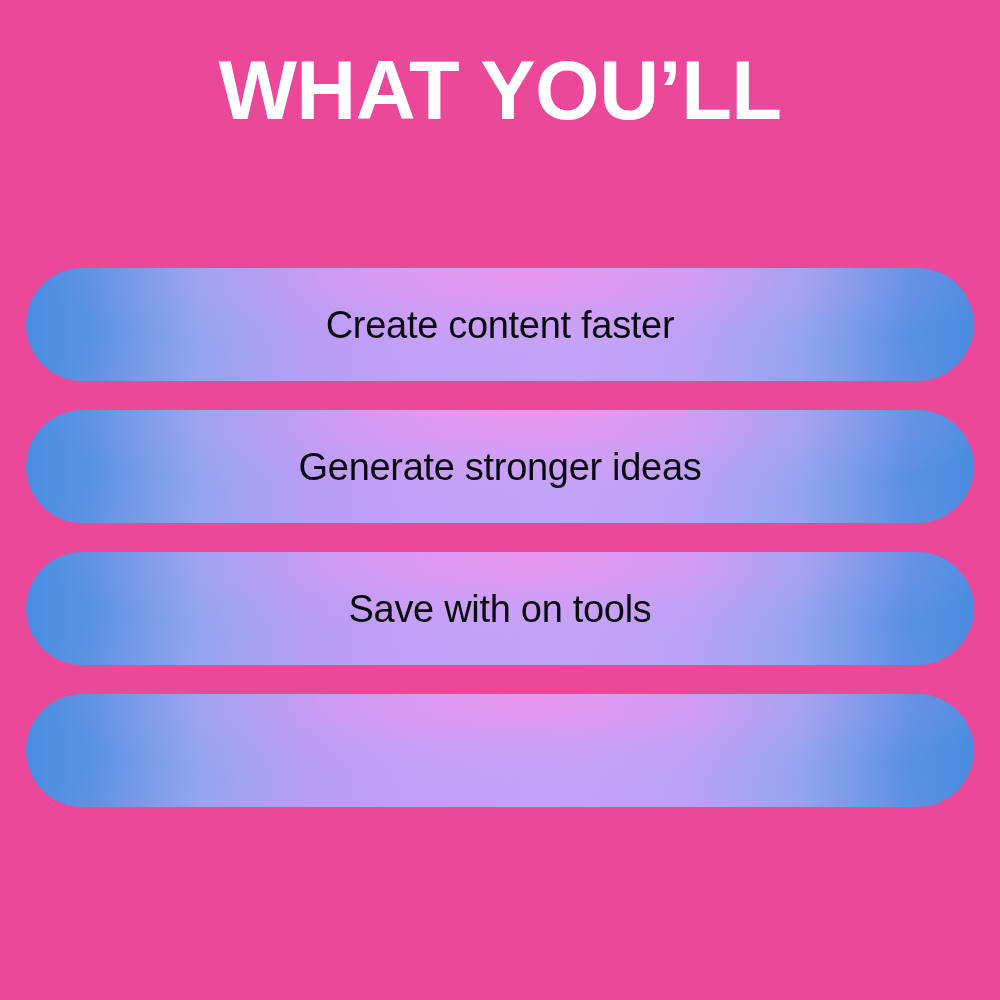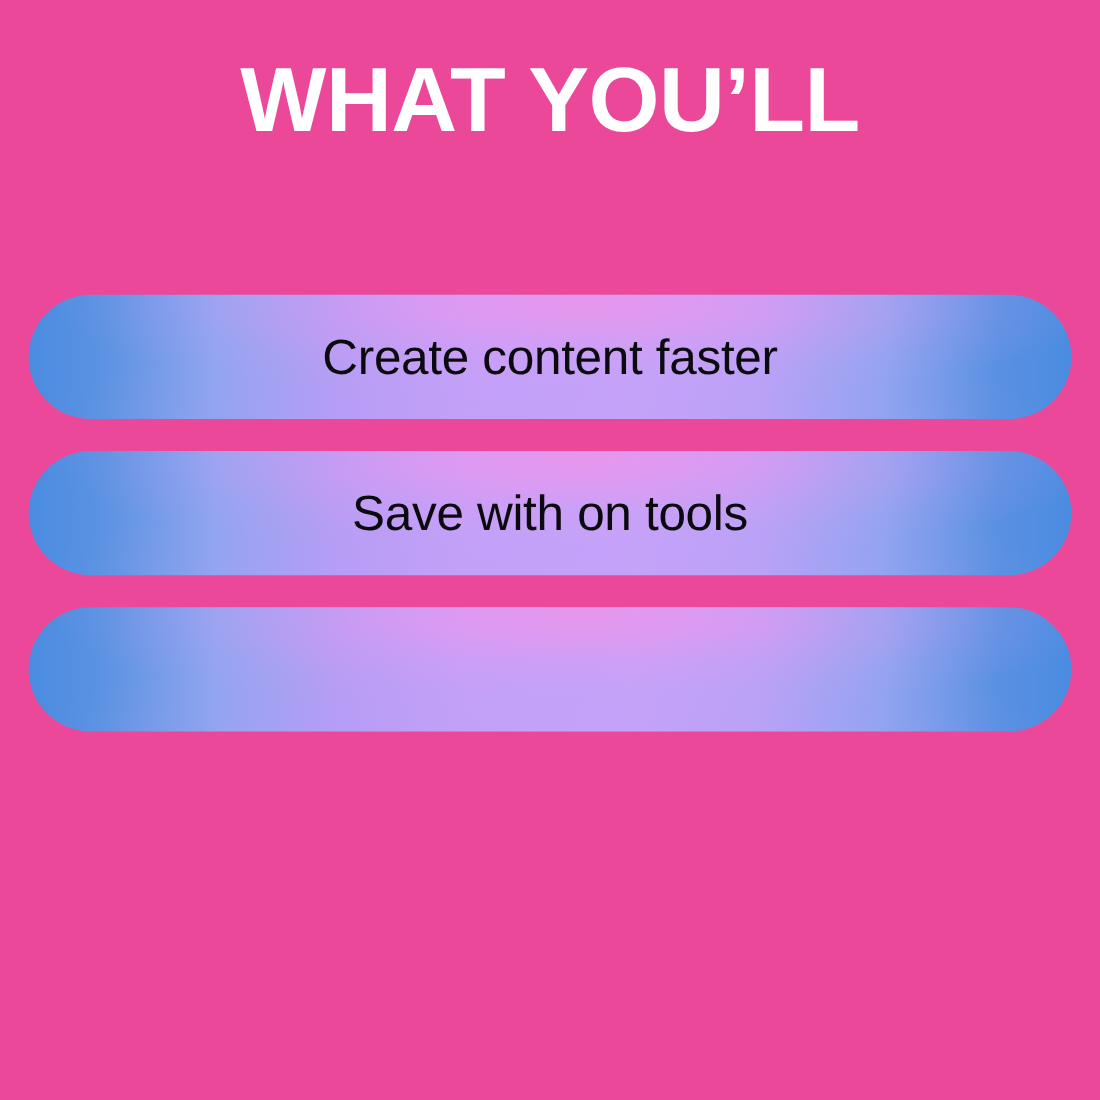--- a/index.html
+++ b/index.html
@@ -103,21 +103,21 @@
         rgba(186,160,250,0.0) 70%);
     pointer-events:none;
   }
 
   .pill-label {
     position:relative;
     z-index:3;
     color:#0a0a0f;
     font-family:"Liberation Sans", sans-serif;
     font-weight:normal;
-    font-size:45px;
+    font-size:38px;
     line-height:1;
     letter-spacing:-0.3px;
     white-space:nowrap;
   }
 </style>
 </head>
 <body>
 
 <div class="poster">
 
@@ -126,20 +126,25 @@
   </div>
 
   <div class="pill-stack">
 
     <div class="pill">
       <span class="pill-glow"></span>
       <span class="pill-sheen"></span>
       <span class="pill-label">Create content faster</span>
     </div>
 
+    <div class="pill">
+      <span class="pill-glow"></span>
+      <span class="pill-sheen"></span>
+      <span class="pill-label">Generate stronger ideas</span>
+    </div>
 
     <div class="pill">
       <span class="pill-glow"></span>
       <span class="pill-sheen"></span>
       <span class="pill-label">Save with on tools</span>
     </div>
 
     <div class="pill">
       <span class="pill-glow"></span>
       <span class="pill-sheen"></span>

